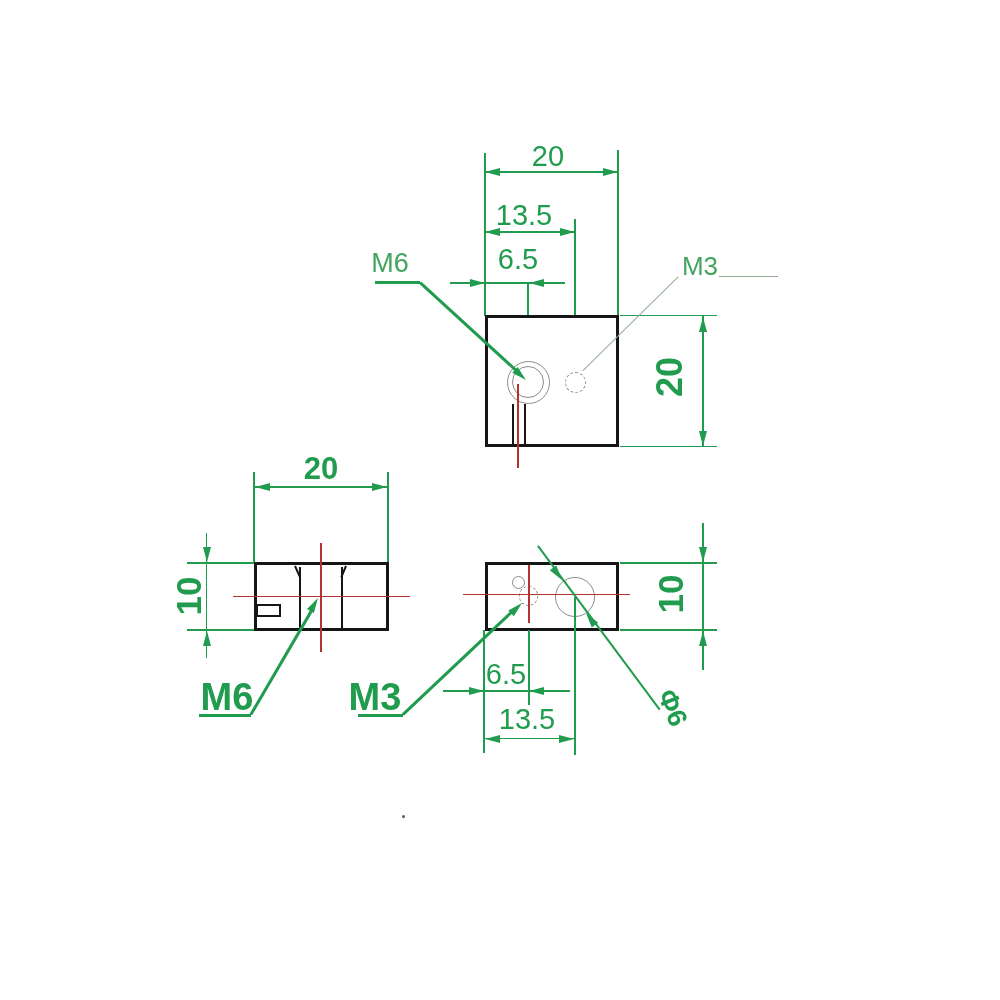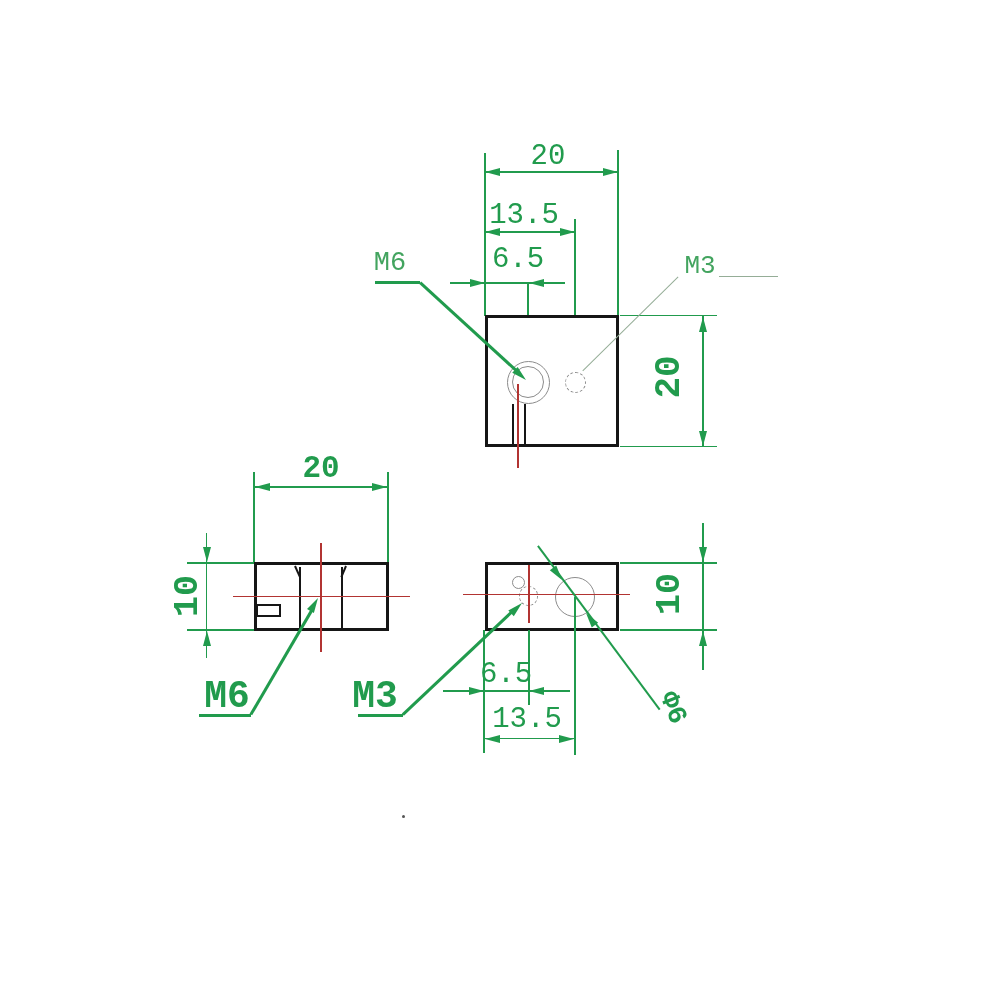--- a/index.html
+++ b/index.html
@@ -1,21 +1,21 @@
 <!DOCTYPE html>
 <html style="--green: #219b4d; --green2: #43a45f; --red: #b23432; --gray: #8c8c8c; --black: #161616; --leader: #95ad97;"><head>
 <meta charset="utf-8">
 <style>
   :root{
     --green:#219b4d; --green2:#43a45f; --red:#b23432;
     --gray:#8c8c8c; --black:#161616; --leader:#95ad97;
   }
   html,body{margin:0;padding:0;background:#ffffff;}
   #canvas{position:relative;width:1000px;height:820px;background:#ffffff;overflow:hidden;
-          font-family:Liberation Mono, monospace;}
+          font-family:Liberation Sans, sans-serif;}
   .abs{position:absolute;}
   
   .hl{position:absolute;height:1.8px;background:var(--green);}
   .vl{position:absolute;width:1.8px;background:var(--green);}
   .hl.red,.vl.red{background:var(--red);}
   .hl.blk,.vl.blk{background:var(--black);}
   .hl.gry,.vl.gry{background:var(--leader);height:1.4px;}
   .dl{position:absolute;height:1.8px;background:var(--green);transform-origin:0 50%;}
   .dl.thick{height:3.4px;}
   .dl.blk{background:var(--black);height:2px;}

